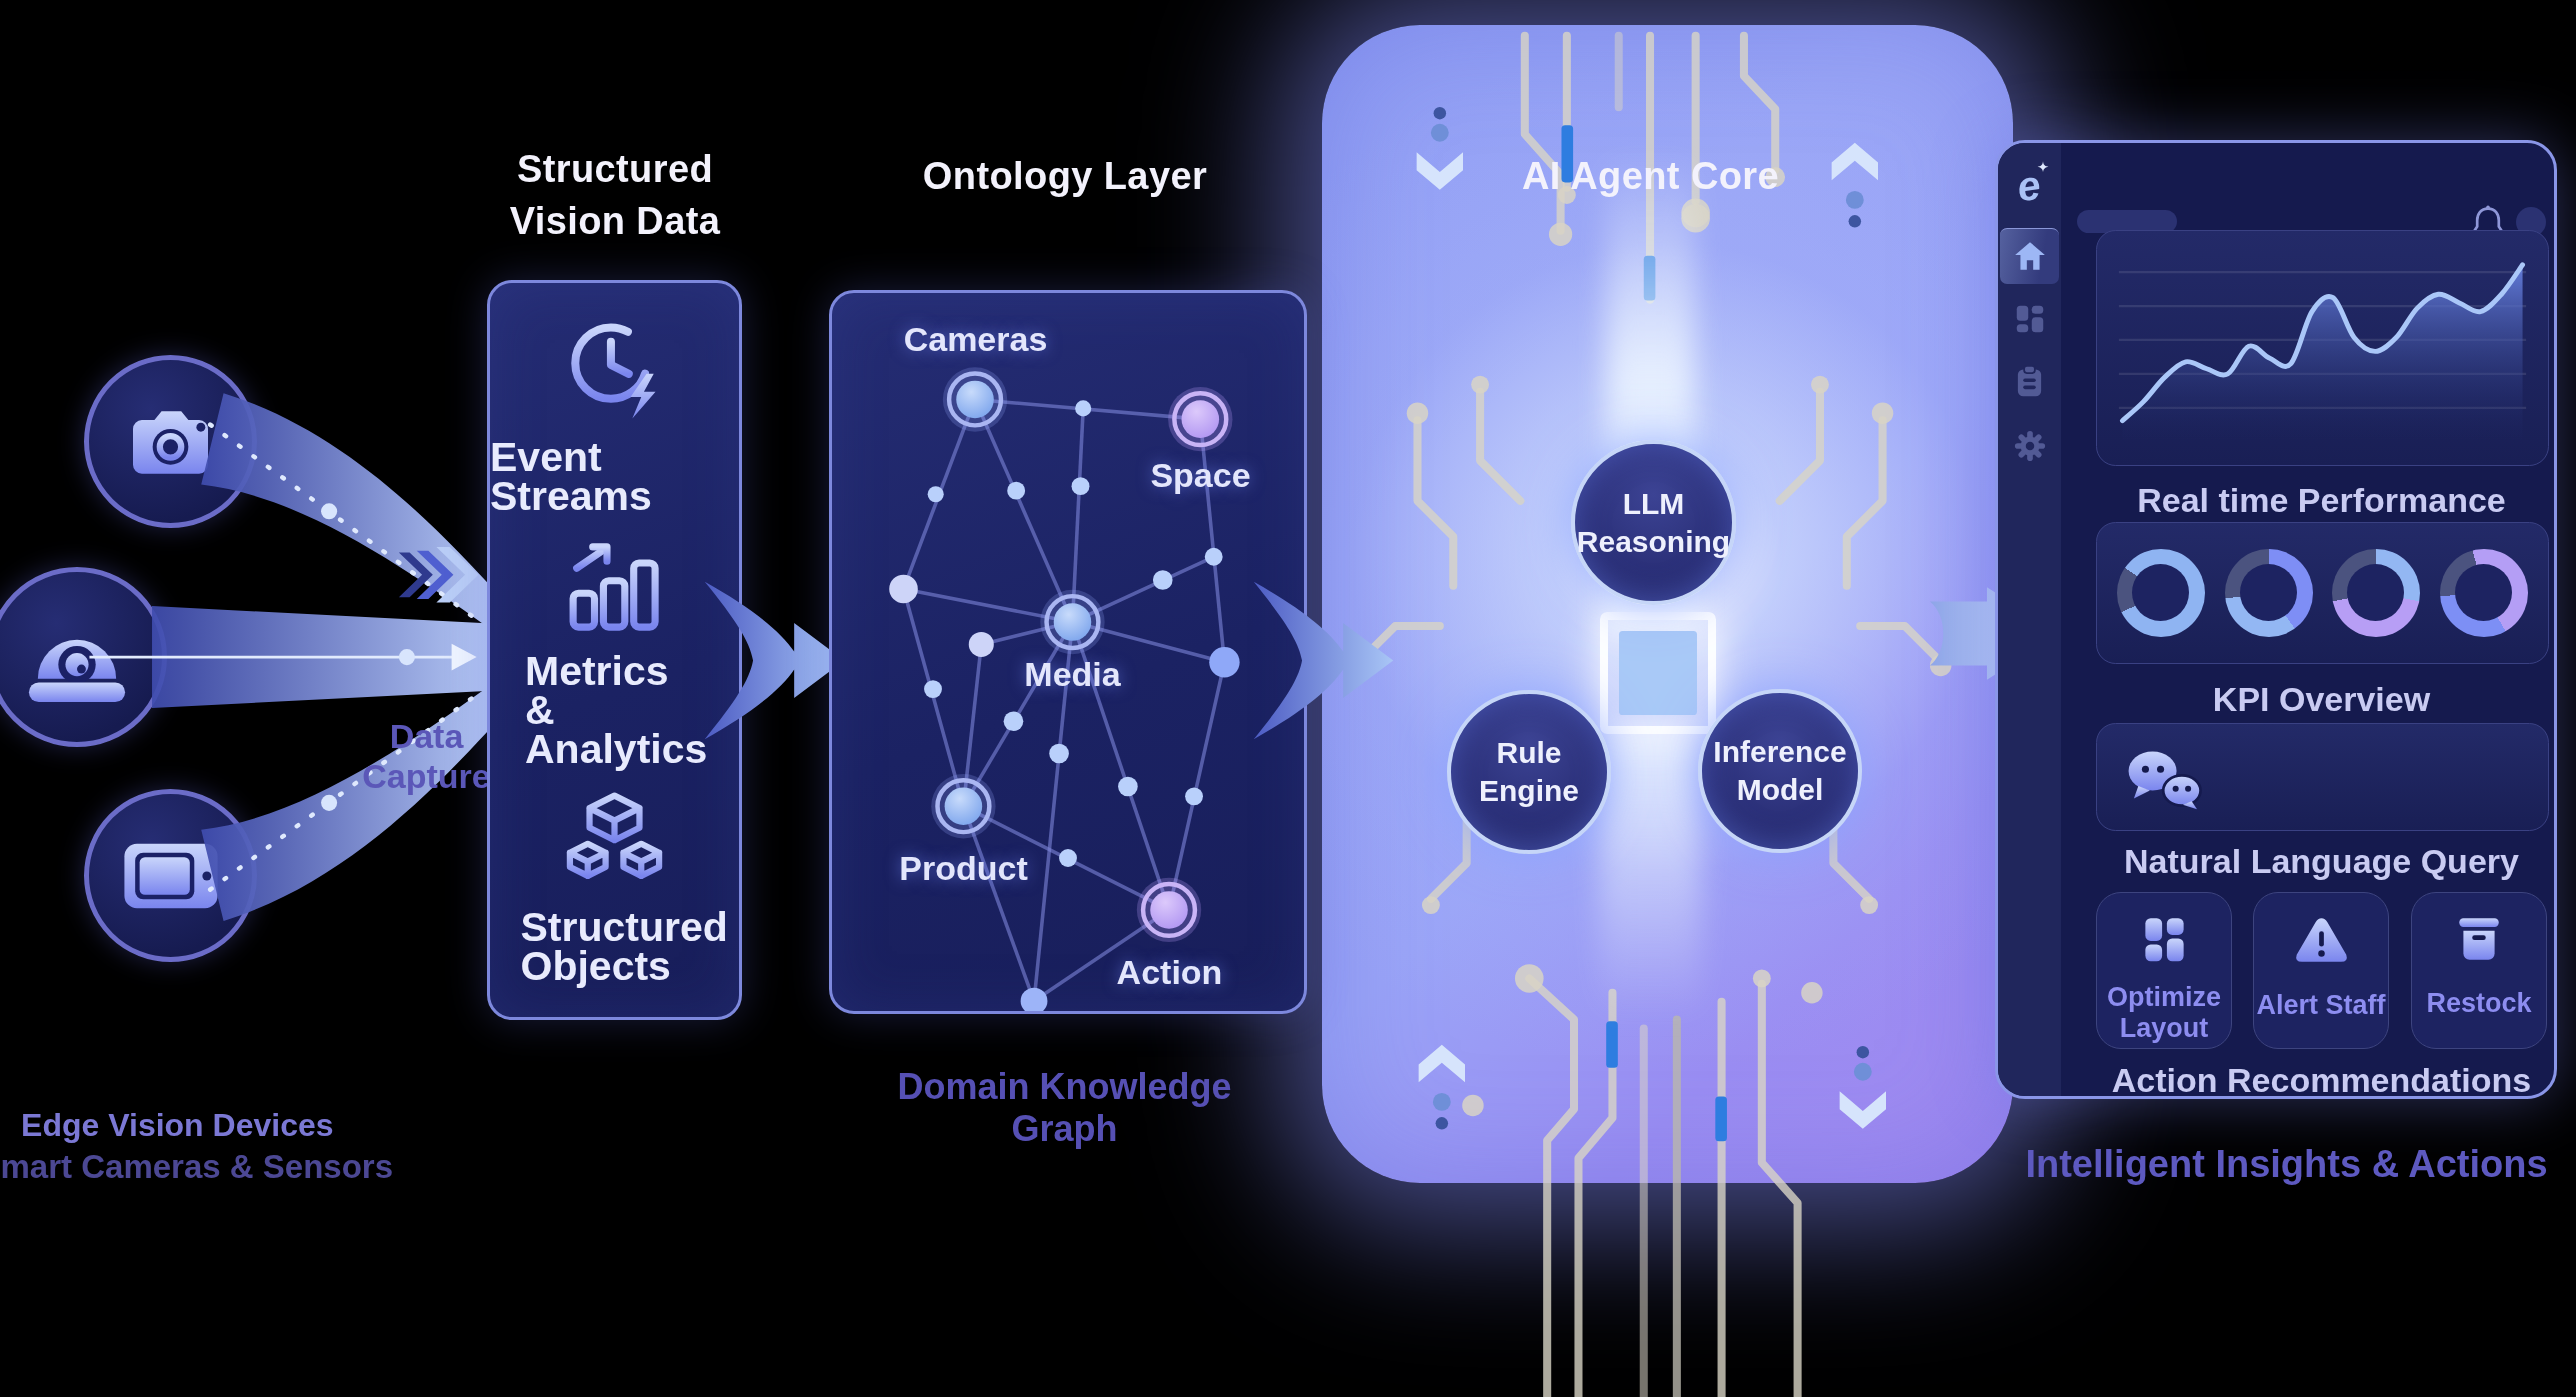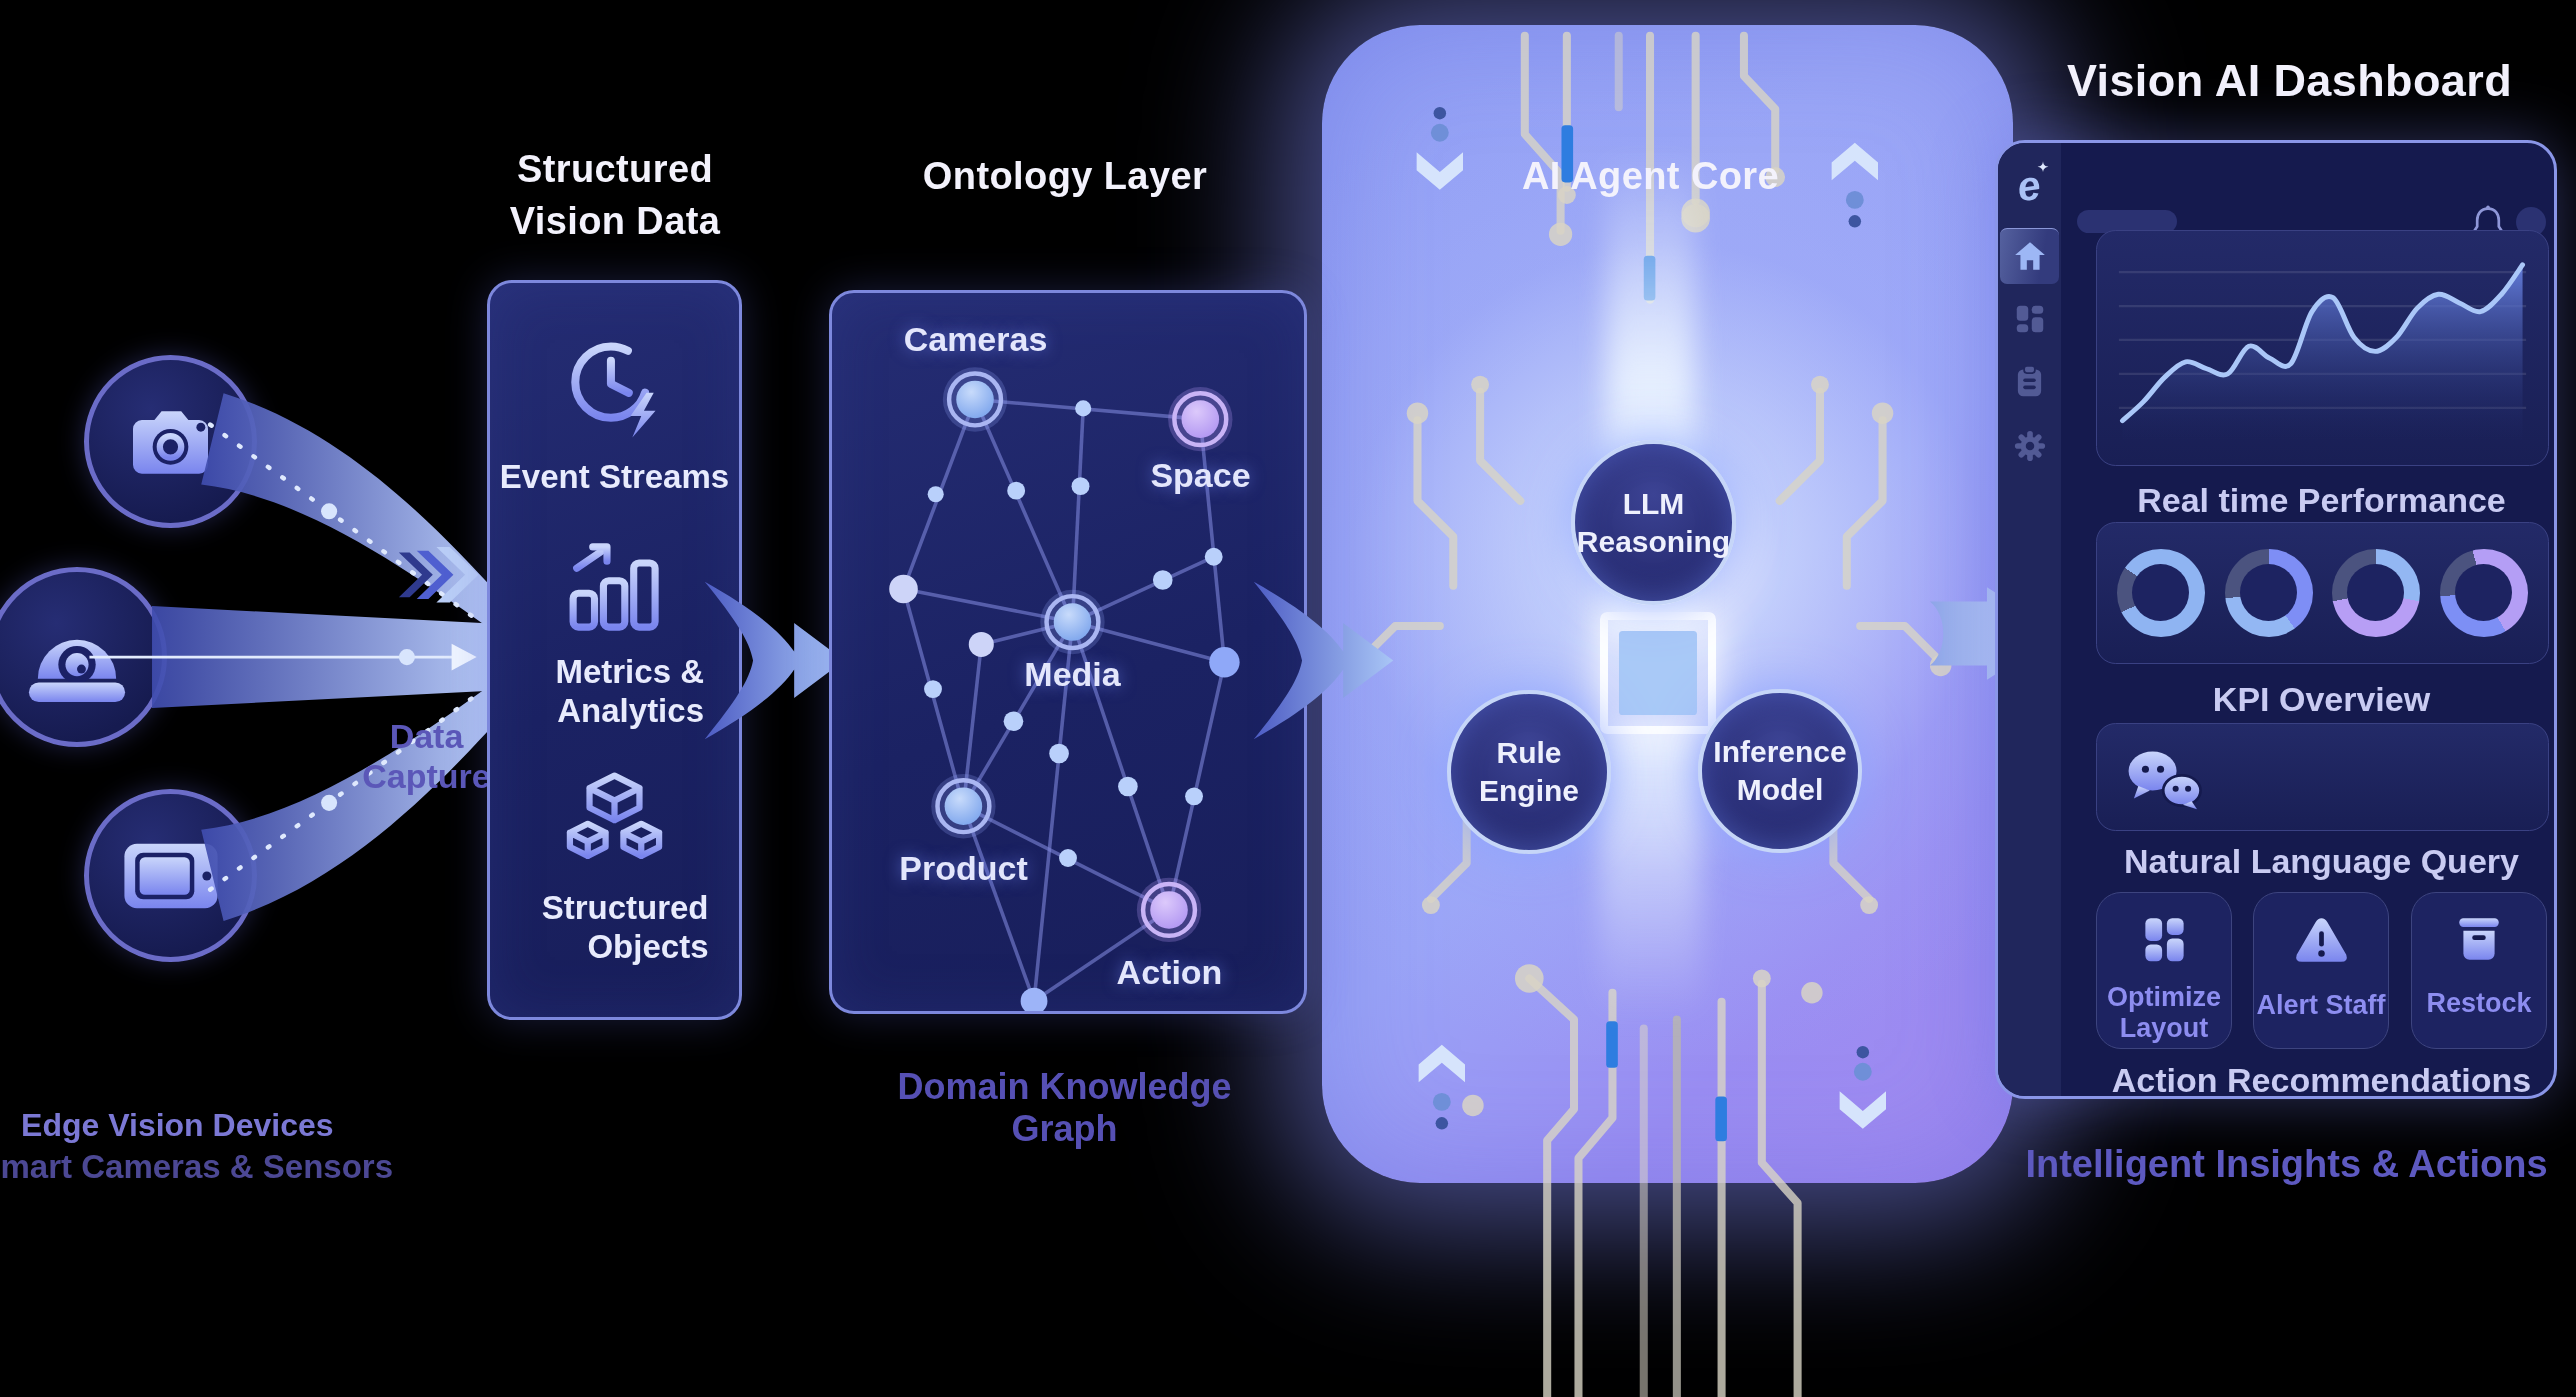--- a/index.html
+++ b/index.html
@@ -12,21 +12,21 @@
   
   .device{border-radius:50%;background:radial-gradient(circle at 38% 30%,#262d74,#161b50 75%);
           border:5.4px solid #6b6cc8;display:flex;align-items:center;justify-content:center;
           box-shadow:0 0 27px rgba(90,95,200,.35);}
 
   
   .panel{background:linear-gradient(160deg,#252d74 0%,#1b2263 55%,#181e5a 100%);
          border:3.6px solid #7d88dd;border-radius:25px;
          box-shadow:0 0 41px rgba(95,105,215,.28), inset 0 0 54px rgba(60,70,160,.25);}
   .p1-item{display:flex;flex-direction:column;align-items:center;gap:16px;}
-  .p1-label{color:#e8ebfd;font-size:33px;font-weight:700;text-align:right;line-height:39px;}
+  .p1-label{color:#e8ebfd;font-size:41px;font-weight:700;text-align:left;line-height:39px;}
 
   .node-label{position:absolute;color:#e3e6fc;font-size:34px;font-weight:700;text-align:center;width:197px;
               text-shadow:0 0 16px rgba(120,140,255,.6);}
 
   
   #glow{left:1322px;top:25px;width:691px;height:1158px;border-radius:98px;
         background:
           radial-gradient(circle at 50% 46%, rgba(255,255,255,.95) 0%, rgba(219,232,255,.6) 16%, rgba(168,180,250,.28) 44%, rgba(146,148,244,0) 72%),
           linear-gradient(135deg,#8f9df4 0%,#99a5f6 30%,#9aa4f7 55%,#9a8df2 78%,#a188f0 100%);
         box-shadow:0 0 134px 45px rgba(128,136,245,.55), inset 0 0 116px rgba(88,96,215,.35);}
@@ -191,21 +191,20 @@
   </svg>
   <svg class="abs" style="left:1834px;top:1045px" width="63" height="107" viewBox="0 0 70 120">
     <circle cx="32" cy="8" r="7" fill="#3d55a0"></circle>
       <circle cx="32" cy="30" r="10" fill="#6f8fd8"></circle>
     <path d="M6 52 L32 74 L58 52 L58 72 L32 94 L6 72 Z" fill="#d6e4fc"></path>
   </svg>
 
   <div class="abs section-title" style="left:454px;top:143px;width:322px;">Structured Vision Data</div>
   <div class="abs section-title" style="left:1485px;top:150px;width:331px;white-space:nowrap;">AI Agent Core</div>
   <div class="abs section-title" style="left:886px;top:150px;width:358px;white-space:nowrap;">Ontology Layer</div>
-  <div class="abs section-title" style="left:2057px;top:55px;width:465px;font-size:45px;white-space:nowrap;">Vision AI Dashboard</div>
 
   <div class="device abs" style="left:84px;top:355px;width:163px;height:163px;">
     <svg width="93" height="75" viewBox="0 0 104 84">
       <path d="M20 18 h14 l8 -10 h22 l8 10 h12 a10 10 0 0 1 10 10 v40 a10 10 0 0 1 -10 10 H20 a10 10 0 0 1 -10 -10 V28 a10 10 0 0 1 10 -10 Z" fill="url(#gIcon)"></path>
       <circle cx="52" cy="48" r="20" fill="#1b2166"></circle>
       <circle cx="52" cy="48" r="12" fill="none" stroke="url(#gIcon)" stroke-width="7"></circle>
       <circle cx="86" cy="26" r="5" fill="#1b2166"></circle>
     </svg>
   </div>
   <div class="device abs" style="left:-13.4px;top:567px;width:170px;height:170px;">

